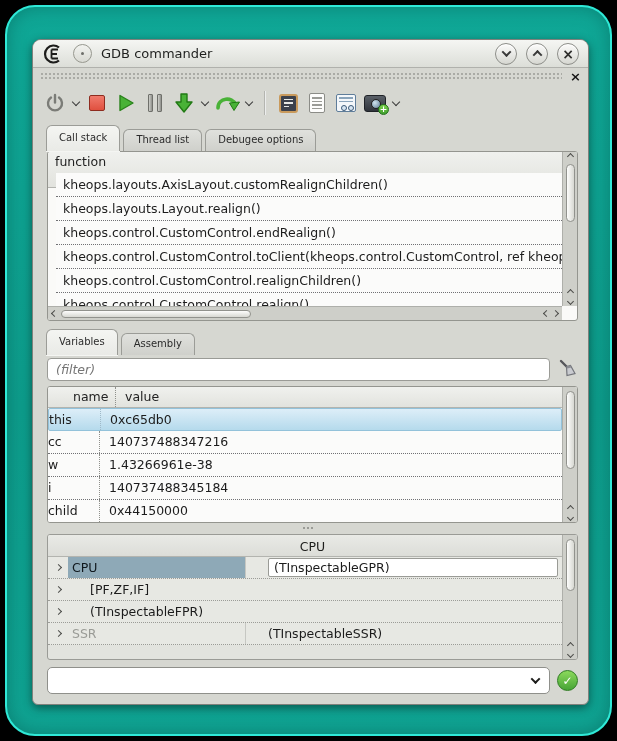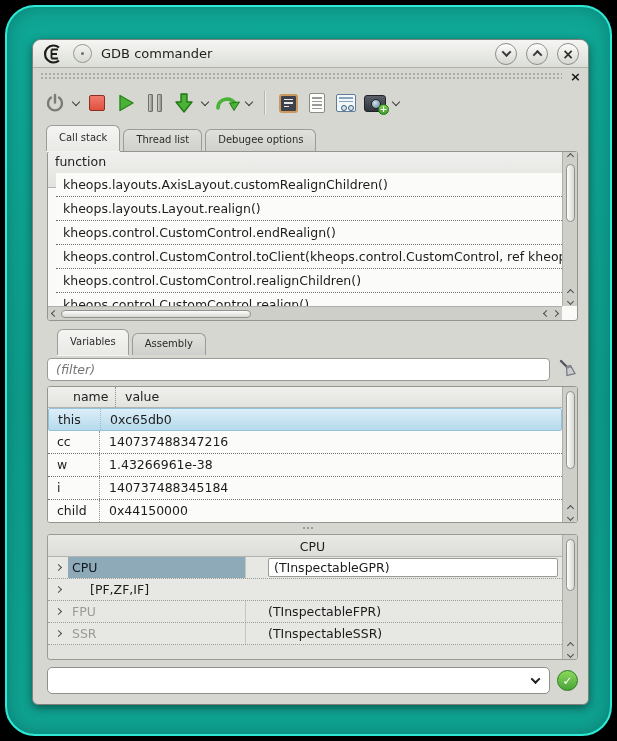--- a/index.html
+++ b/index.html
@@ -98,21 +98,21 @@
                   border:1px solid #9a9b96; border-radius:4px; font-style:italic; color:#8a8b86; font-size:12.5px;
                   padding:0 8px; font-family:"DejaVu Sans","Liberation Sans",sans-serif; }
   .broom-btn { position:absolute; left:523px; top:317px; width:24px; height:24px; display:flex; align-items:center; justify-content:center; }
 
   
   .var-header { display:flex; height:21px; background:linear-gradient(#f0f1ee,#e2e3de); border-bottom:1px solid #b3b4af; font-size:12.5px; color:#222; }
   .var-header .h-name { width:52px; padding:2px 0 0 9px; border-right:1px dotted #8f908b;margin-left:16px; }
   .var-header .h-value { padding:2px 0 0 9px; flex:1; }
   .var-rows { position:absolute; left:0; right:15px; top:21px; bottom:0; overflow:hidden; }
   .var-row { display:flex; height:23px; line-height:22px; border-bottom:1px dotted #707174; font-size:12.5px; color:#1c1c1c; background:#fbfbfa; }
-  .var-row .c-name { width:52px; padding-left:9px; border-right:1px dotted #8f908b; overflow:hidden; }
+  .var-row .c-name { width:52px; border-right:1px dotted #8f908b; overflow:hidden; }
   .var-row .c-value { flex:1; padding-left:9px; overflow:hidden; }
   .var-row.selected { background:linear-gradient(#ddeef8,#b5daec); border:1px solid #93c2da; border-radius:2px; height:23px; }
   .var-row.selected .c-name { border-right-color:#9fb9c8; }
 
   
   .split-dots { position:absolute; display:flex; gap:2px; }
   .split-dots i { width:2px; height:2px; border-radius:50%; background:#868782; }
 
   
   .cpu-panel { position:absolute; left:14px; top:494px; width:531px; height:126px; background:#e2e3de;
@@ -267,21 +267,21 @@
       </div>
       <div class="hscroll">
         <i class="schev s-left"></i>
         <div class="hthumb" style="width:190px;"></div>
         <span class="sgap"></span>
         <i class="schev s-left"></i>
         <i class="schev s-right"></i>
       </div>
     </div>
 
-    <div class="tabbar" style="left:24px; top:289px;">
+    <div class="tabbar" style="left:13px; top:289px;">
       <span class="tab active">Variables</span>
       <span class="tab">Assembly</span>
     </div>
 
     <input class="filter-input" placeholder="(filter)" style="">
     <span class="broom-btn">
       <svg width="22" height="22" viewBox="0 0 22 22">
         <line x1="4" y1="3" x2="11" y2="10" stroke="#55565a" stroke-width="2.4" stroke-linecap="round"></line>
         <polygon points="9.5,8.5 13.5,7.5 18,15.5 10,17.5" fill="#c9cbd0" stroke="#73757b" stroke-width="1.2"></polygon>
         <line x1="10" y1="9.5" x2="14" y2="8.5" stroke="#8a8c92" stroke-width="2"></line>
@@ -345,21 +345,20 @@
         <div class="cpu-row">
           <span class="c-arrow">
               <i class="schev s-right"></i>
             </span>
           <span class="c-val">[PF,ZF,IF]</span>
         </div>
         <div class="cpu-row disabled">
           <span class="c-arrow">
               <i class="schev s-right"></i>
             </span>
-          <span class="c-reg">FPU</span>
           <span class="c-val">(TInspectableFPR)</span>
         </div>
         <div class="cpu-row disabled">
           <span class="c-arrow">
               <i class="schev s-right"></i>
             </span>
           <span class="c-reg">SSR</span>
           <span class="c-val">(TInspectableSSR)</span>
         </div>
       </div>

